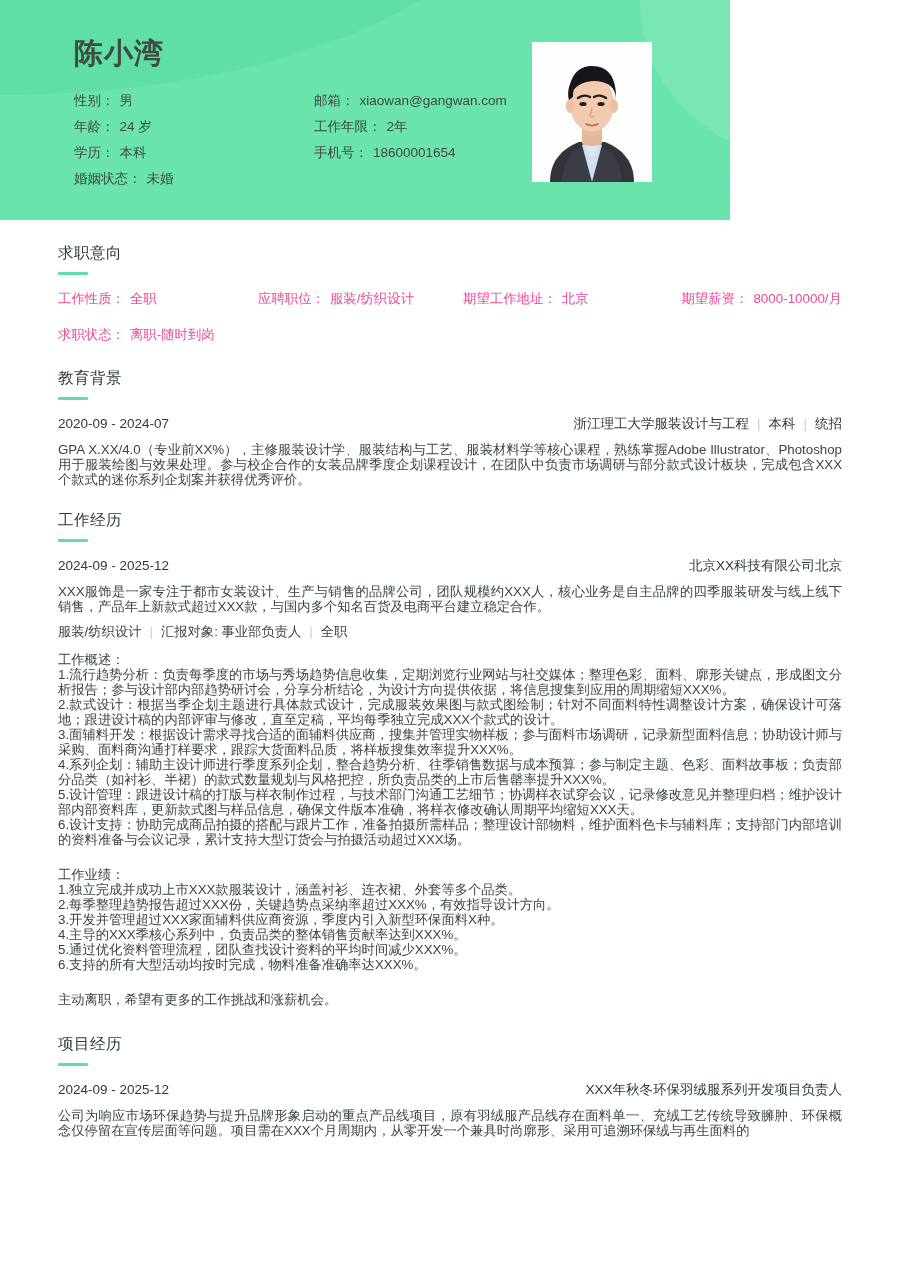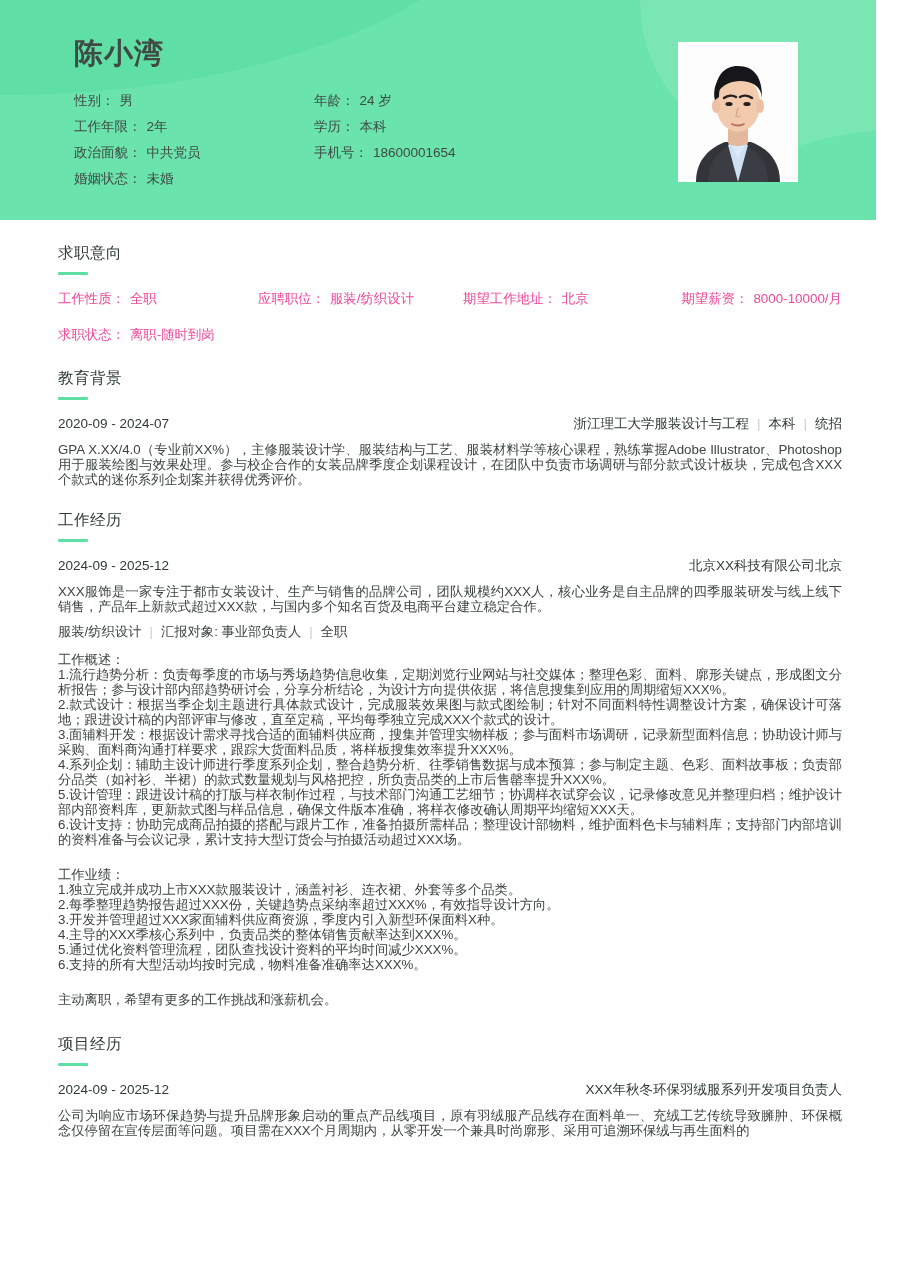--- a/index.html
+++ b/index.html
@@ -6,21 +6,21 @@
   html, body {
     width: 900px;
     background: #ffffff;
     font-family: "Liberation Sans", "DejaVu Sans", sans-serif;
   }
   body { width: 900px; min-height: 1275px; position: relative; overflow: hidden; }
 
   
   .header {
     position: relative;
-    width: 876px;
+    width: 730px;
     height: 220px;
     background: #5fdfa5;
     overflow: hidden;
   }
   .header-deco {
     position: absolute;
     inset: 0;
     width: 900px;
     height: 220px;
     pointer-events: none;
@@ -151,30 +151,30 @@
   </svg>
 
   <div class="header-inner">
     <div class="name">陈小湾</div>
 
     <div class="info-grid">
       <div class="info-item">
         <span class="info-label">性别：</span><span class="info-value">男</span>
       </div>
       <div class="info-item">
+        <span class="info-label">邮箱：</span><span class="info-value">xiaowan@gangwan.com</span>
+      </div>
+      <div class="info-item">
         <span class="info-label">年龄：</span><span class="info-value">24 岁</span>
       </div>
       <div class="info-item">
         <span class="info-label">工作年限：</span><span class="info-value">2年</span>
       </div>
       <div class="info-item">
         <span class="info-label">学历：</span><span class="info-value">本科</span>
-      </div>
-      <div class="info-item">
-        <span class="info-label">政治面貌：</span><span class="info-value">中共党员</span>
       </div>
       <div class="info-item">
         <span class="info-label">手机号：</span><span class="info-value">18600001654</span>
       </div>
       <div class="info-item">
         <span class="info-label">婚姻状态：</span><span class="info-value">未婚</span>
       </div>
     </div>
   </div>
 

